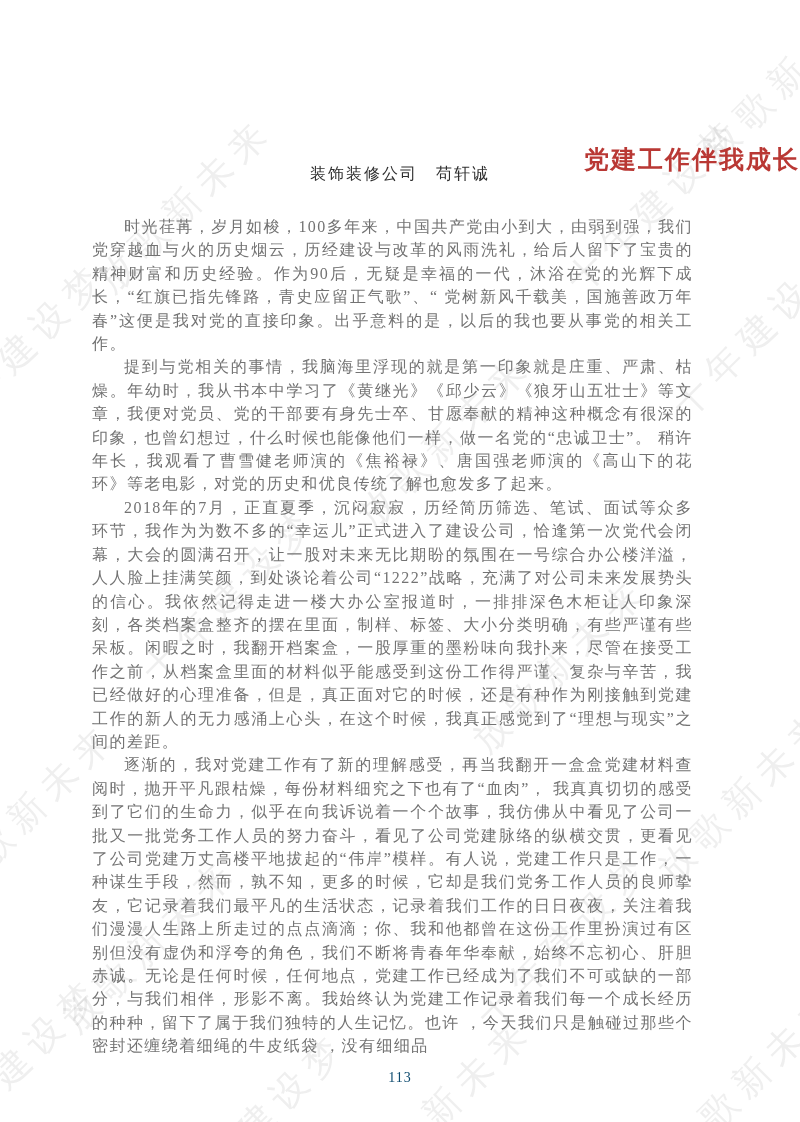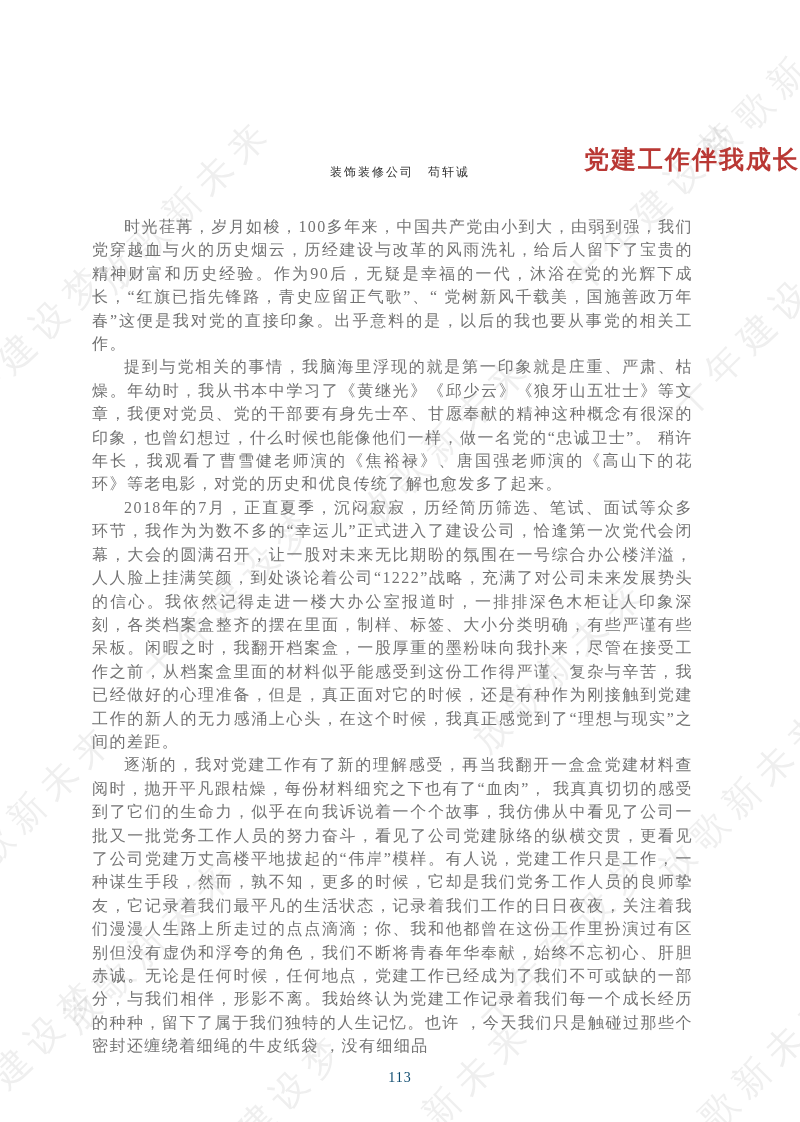--- a/index.html
+++ b/index.html
@@ -27,21 +27,21 @@
   .title {
     position:absolute; left:0; top:126px; width:100%;
     text-align:right;
     font-size:25px; font-weight:bold;
     letter-spacing:2px;
     color:#b93834;
   }
   .byline {
     position:absolute; left:0; top:164px; width:100%;
     text-align:center;
-    font-size:12px;
+    font-size:16px;
     letter-spacing:2px;
     color:#2f2f2f;
     font-style:normal;
   }
   .body-text {
     position:absolute; left:92px; top:215px; width:601px;
     font-size:16px;
     line-height:23.4px;
     color:#737373;
     text-align:justify;

